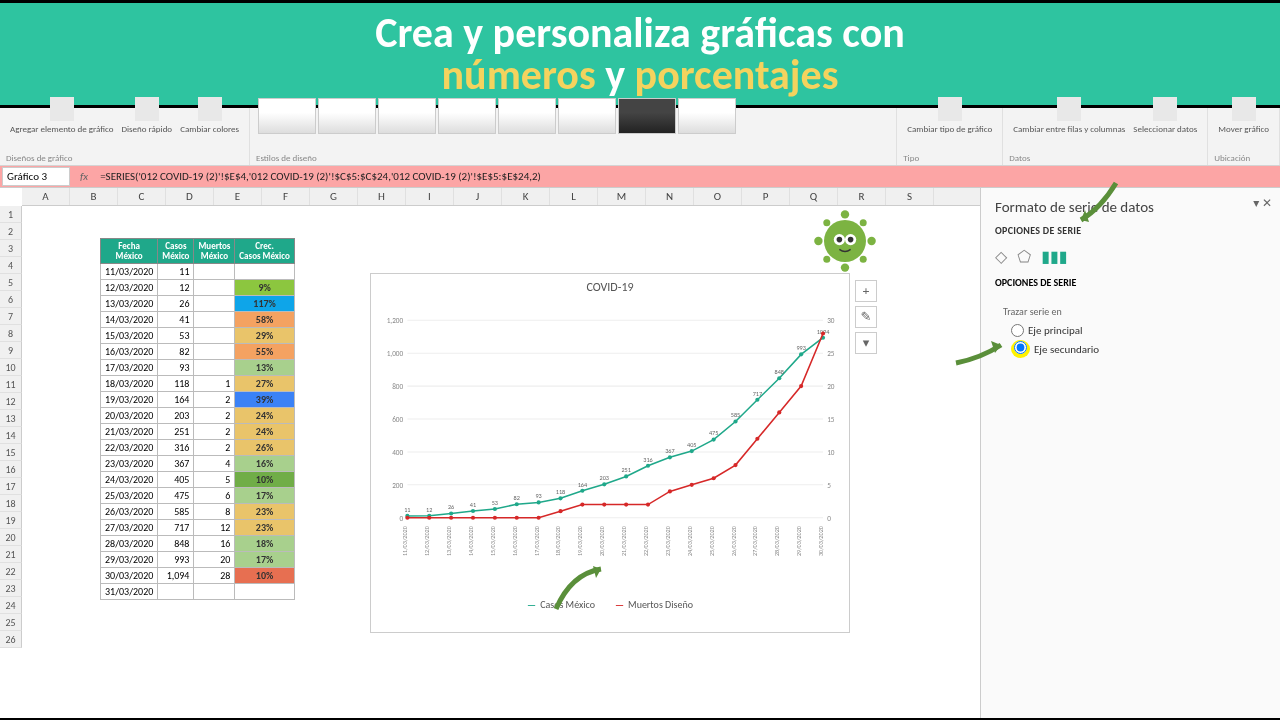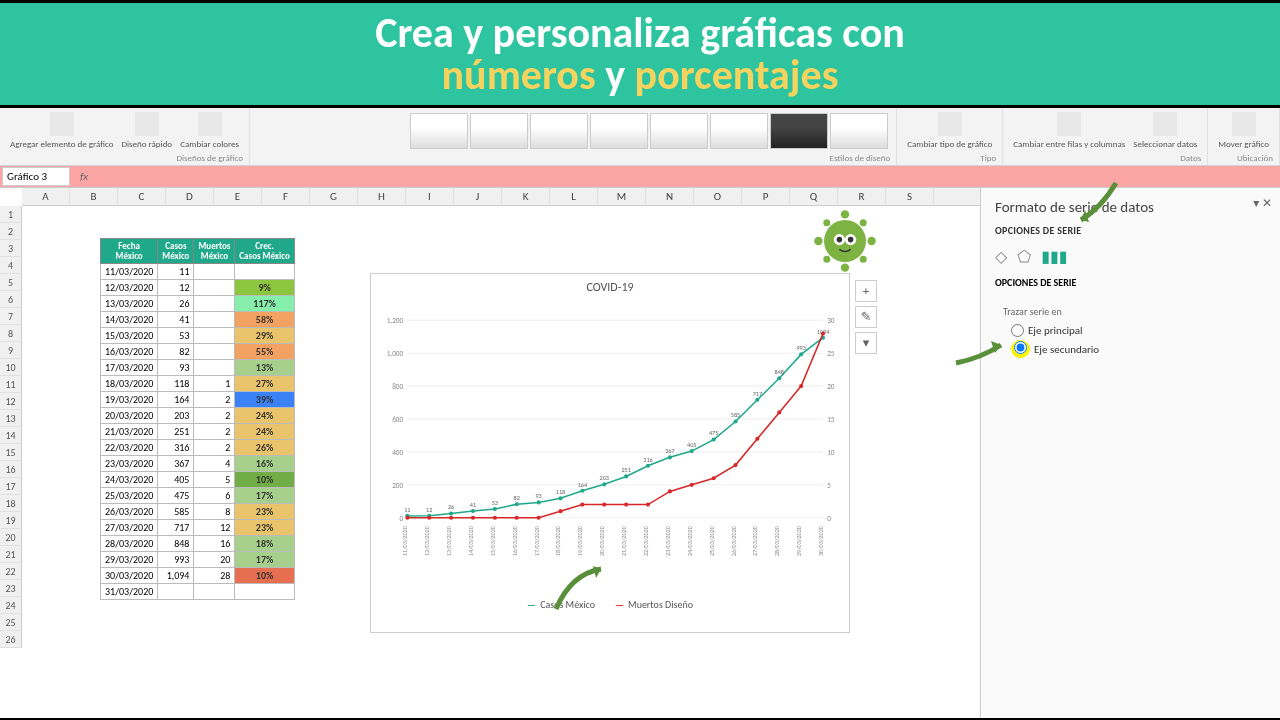--- a/index.html
+++ b/index.html
@@ -2,24 +2,24 @@
 <html><head>
 <meta charset="utf-8">
 <style>
 *{box-sizing:border-box;margin:0;padding:0;font-family:Calibri,Arial,sans-serif}
 body{width:1280px;height:720px;background:#000;overflow:hidden;position:relative}
 .banner{background:#2ec4a0;height:108px;display:flex;flex-direction:column;align-items:center;justify-content:center;border-top:3px solid #000;border-bottom:3px solid #000}
 .banner h1{color:#fff;font-size:42px;font-weight:900;line-height:1}
 .banner h2{font-size:42px;font-weight:900;line-height:1}
 .banner .w1{color:#f4d35e}.banner .w2{color:#fff}.banner .w3{color:#f4d35e}
 .ribbon{background:#f3f3f3;height:58px;border-bottom:1px solid #d4d4d4;display:flex;font-size:10px;color:#555}
-.rgroup{display:flex;flex-direction:column;align-items:flex-end;justify-content:flex-end;padding:2px 6px;border-right:1px solid #e0e0e0}
+.rgroup{display:flex;flex-direction:column;align-items:flex-start;justify-content:flex-end;padding:2px 6px;border-right:1px solid #e0e0e0}
 .rbtn{display:flex;flex-direction:column;align-items:center;padding:2px 4px;font-size:9px;text-align:center;cursor:pointer}
 .rbtn .ico{width:24px;height:24px;background:#e8e8e8;margin-bottom:2px}
-.rlabel{font-size:9px;color:#888;margin-top:1px}
+.rlabel{font-size:9px;color:#888;margin-top:16px}
 .styles{display:flex;gap:2px;padding:2px}
 .style-thumb{width:58px;height:36px;background:linear-gradient(180deg,#fff 40%,#ddd);border:1px solid #ccc}
 .style-thumb.dark{background:linear-gradient(180deg,#444 40%,#222)}
 .formula-bar{height:22px;background:#fca5a5;border-bottom:1px solid #ccc;display:flex;align-items:center;font-size:11px}
 .namebox{width:68px;border:1px solid #ccc;padding:2px 4px;margin:0 2px;font-size:11px}
 .fx{padding:0 8px;font-style:italic;color:#666}
 .formula{flex:1;padding:0 4px;color:#222}
 .sheet-area{display:flex;height:530px;background:#fff}
 .main{flex:1;position:relative;overflow:hidden}
 .cols{display:flex;height:18px;background:#f0f0f0;border-bottom:1px solid #ccc;font-size:11px;color:#444;margin-left:22px}
@@ -122,20 +122,21 @@
         <div class="ico"></div>
         <span>Mover gráfico</span>
       </div>
     <div class="rlabel">Ubicación</div>
   </div>
 </div>
 
 <div class="formula-bar">
   <input class="namebox" value="Gráfico 3" style="">
   <span class="fx">fx</span>
+  <span class="formula">=SERIES('012 COVID-19 (2)'!$E$4,'012 COVID-19 (2)'!$C$5:$C$24,'012 COVID-19 (2)'!$E$5:$E$24,2)</span>
 </div>
 
 <div class="sheet-area">
   <div class="main">
     <div class="cols" id="cols">
         <div>A</div>
         <div>B</div>
         <div>C</div>
         <div>D</div>
         <div>E</div>
@@ -202,21 +203,21 @@
           <tr>
             <td class="date">12/03/2020</td>
             <td>12</td>
             <td></td>
             <td class="pct" style="background:#8cc63f">9%</td>
           </tr>
           <tr>
             <td class="date">13/03/2020</td>
             <td>26</td>
             <td></td>
-            <td class="pct" style="background:#86efac">117%</td>
+            <td class="pct" style="background:#0ea5e9">117%</td>
           </tr>
           <tr>
             <td class="date">14/03/2020</td>
             <td>41</td>
             <td></td>
             <td class="pct" style="background:#f4a261">58%</td>
           </tr>
           <tr>
             <td class="date">15/03/2020</td>
             <td>53</td>

